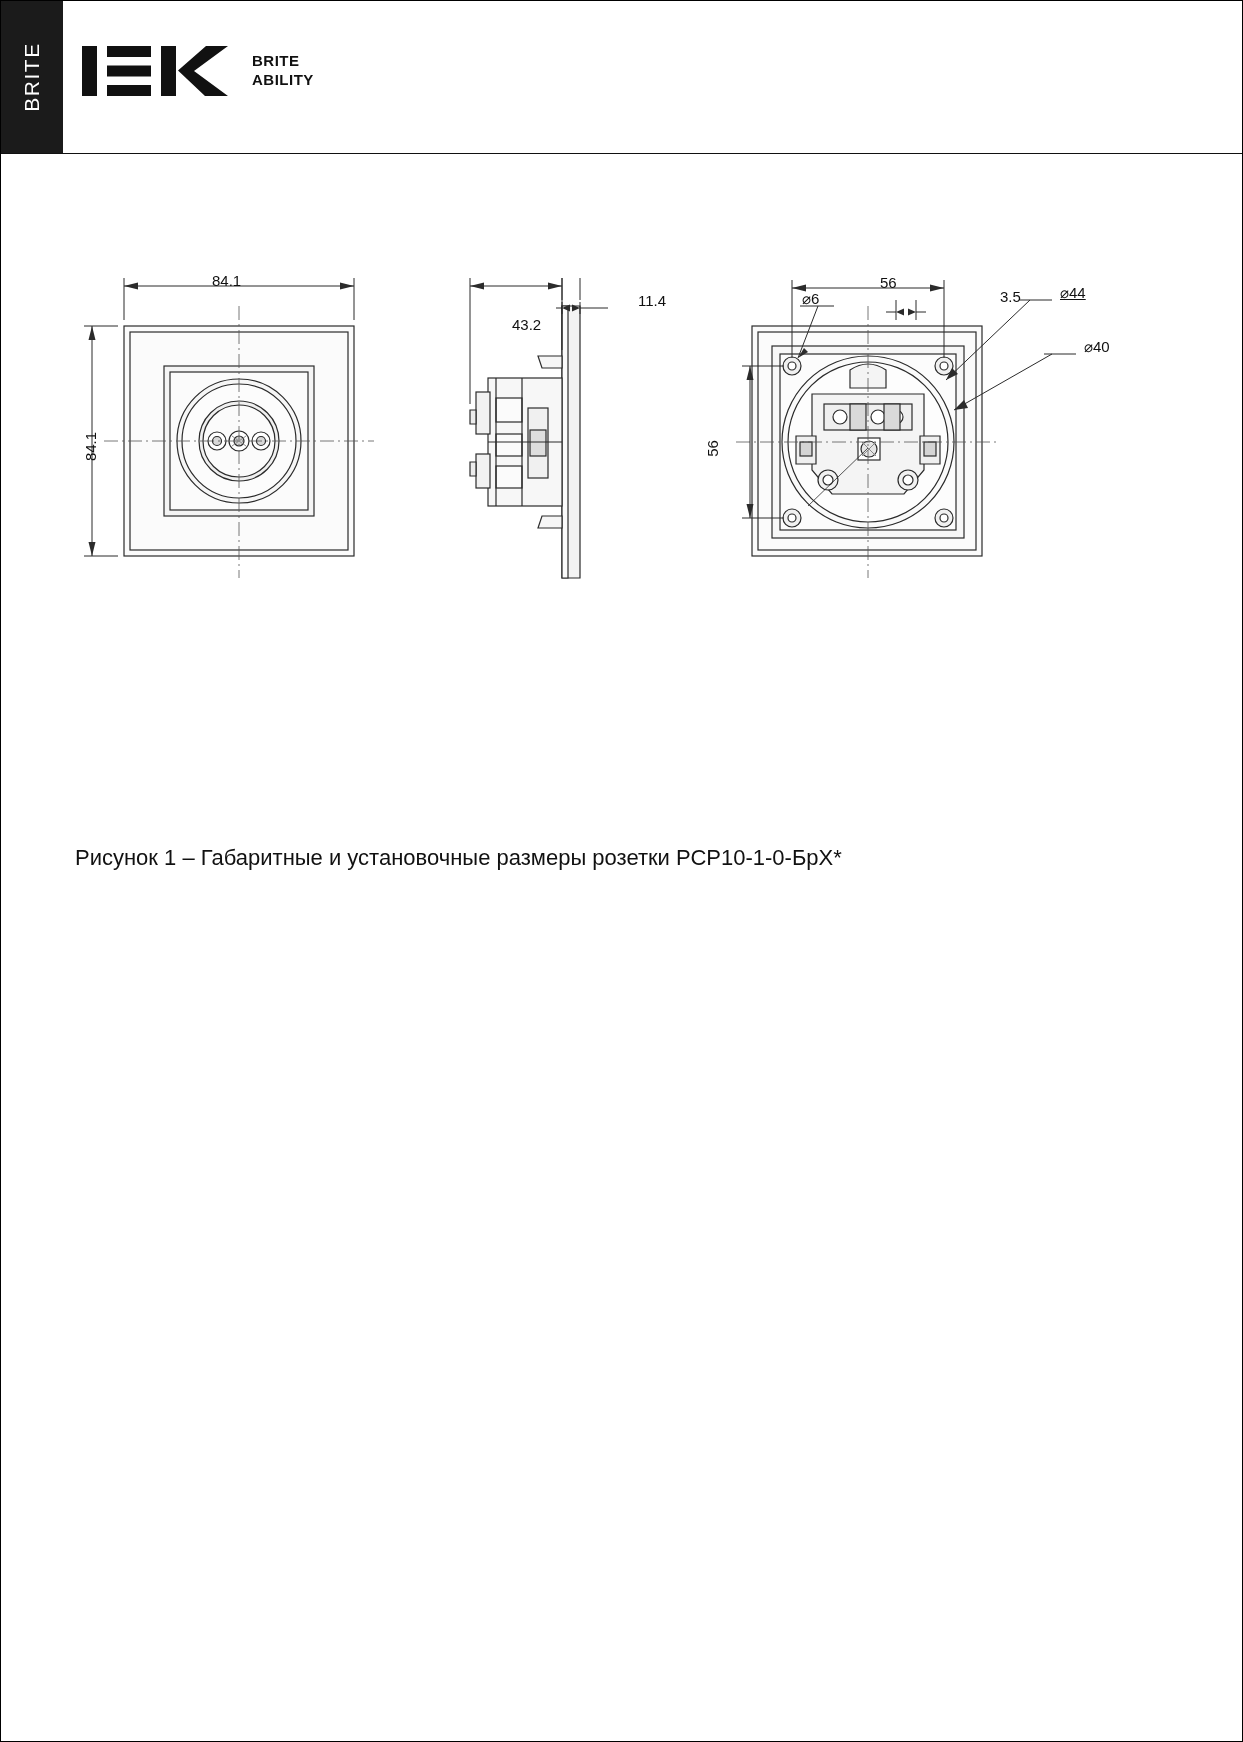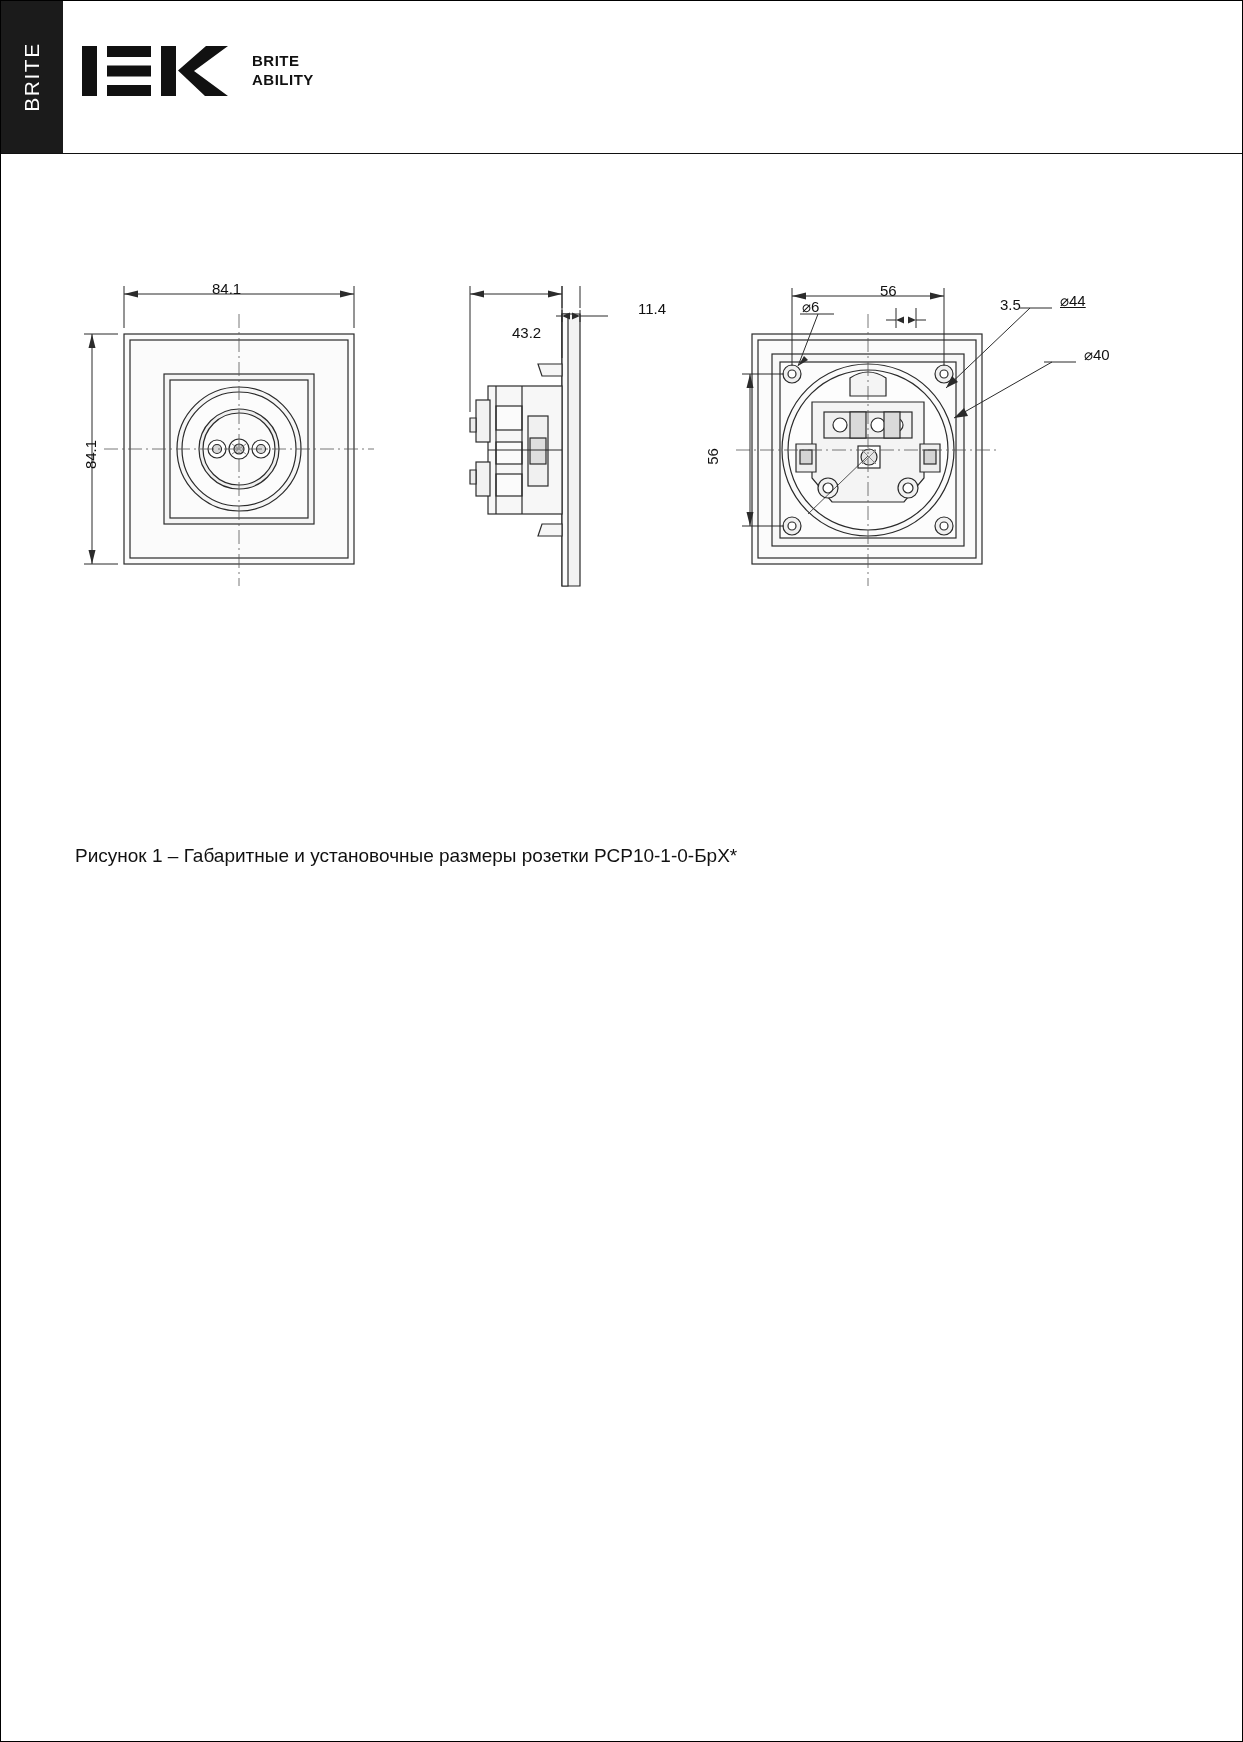--- a/index.html
+++ b/index.html
@@ -40,32 +40,32 @@
   .logo-tagline {
     margin-left:22px; font-size:15px; font-weight:bold; line-height:1.25;
     color:#111; letter-spacing:0.5px;
   }
   .header-rule {
     position:absolute; left:1px; top:153px; width:1241px; height:1px;
     background:#111;
   }
   
   .drawing {
-    position:absolute; left:60px; top:256px; width:1120px; height:360px;
+    position:absolute; left:60px; top:248px; width:1120px; height:360px;
   }
   .dim-text {
     position:absolute; font-size:15px; color:#111; white-space:nowrap;
     font-family:"Liberation Sans", sans-serif;
   }
   .dim-text.vert {
     transform:rotate(-90deg);
     transform-origin:50% 50%;
   }
   .caption {
-    position:absolute; left:75px; top:845px; font-size:19px; color:#111;
+    position:absolute; left:75px; top:845px; font-size:22px; color:#111;
     white-space:nowrap;
   }
   svg { overflow:visible; }
 </style>
 </head>
 <body>
 
 <div class="page-border"></div>
 
 <div class="brand-tab">

